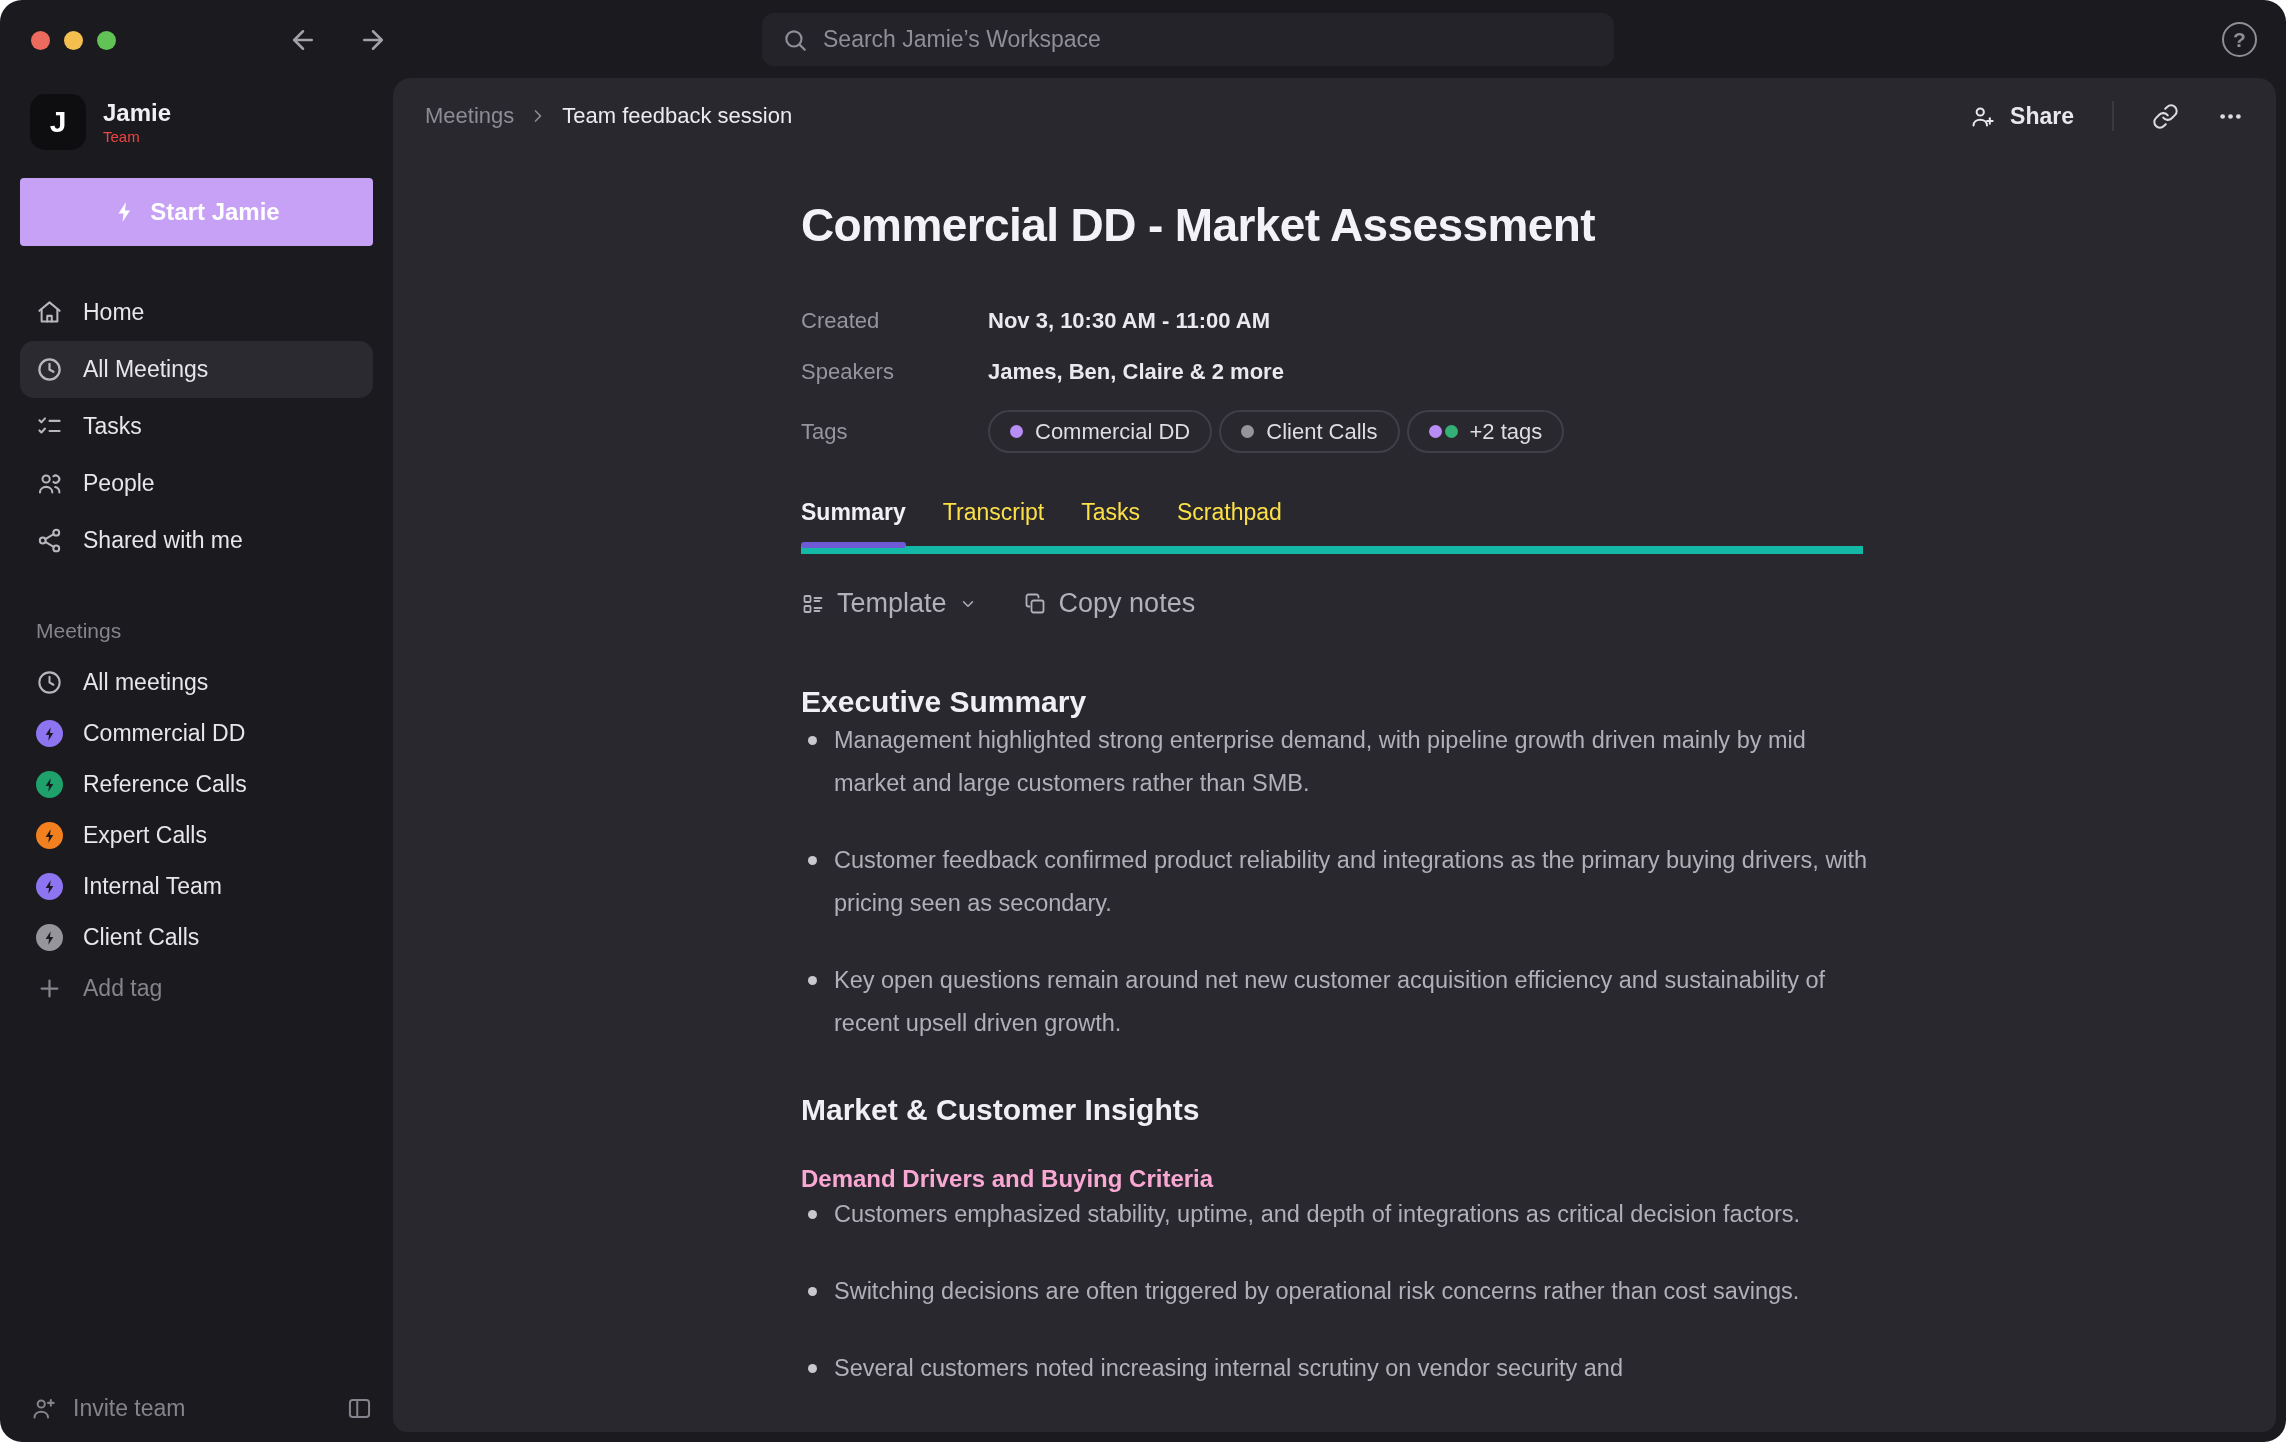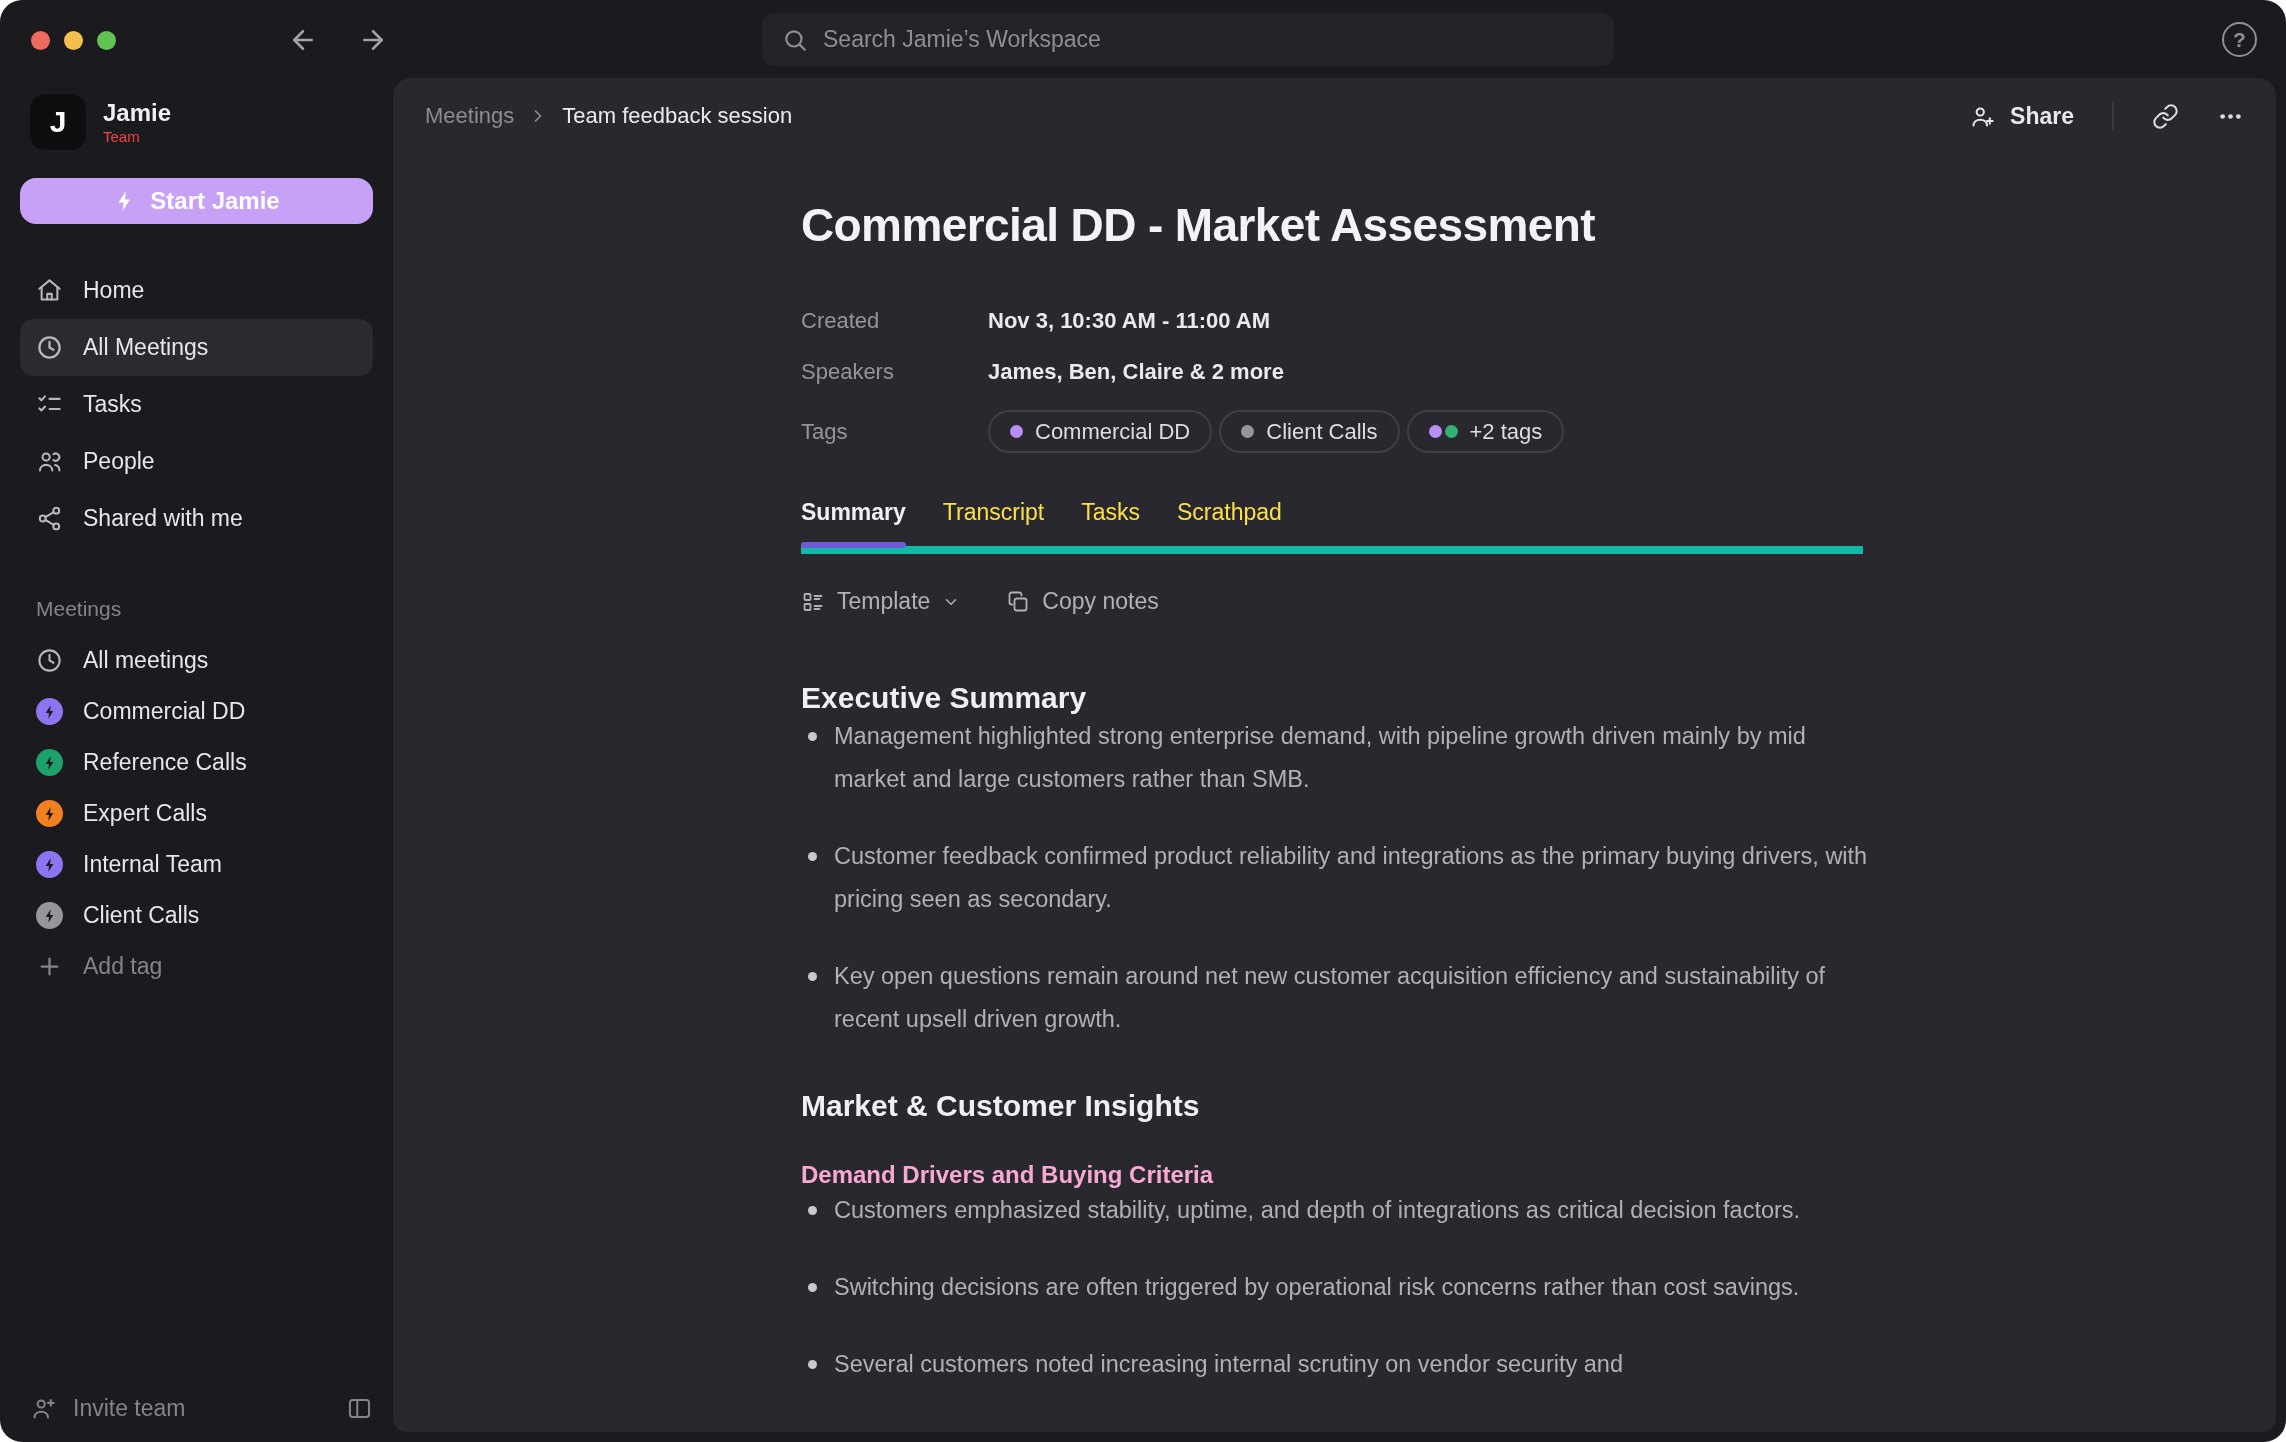--- a/index.html
+++ b/index.html
@@ -22,21 +22,21 @@
               display:flex; align-items:center; justify-content:center;
               font-size:21px; font-weight:700; }
 
   
   .sidebar { position:absolute; top:78px; left:0; width:393px; bottom:0; padding:10px 20px 0; }
   .workspace { display:flex; align-items:center; gap:17px; padding:6px 10px; }
   .ws-logo { width:56px; height:56px; border-radius:15px; background:#0e0d10; color:#fff;
              display:flex; align-items:center; justify-content:center; font-size:30px; font-weight:700; }
   .ws-name { font-size:24px; font-weight:700; color:#f0eff3; line-height:1.2; }
   .ws-type { font-size:15px; color:#ef4444; }
-  .start-btn { margin-top:22px; height:46px; width:100%; border-radius:16px;
+  .start-btn { margin-top:22px; height:68px; width:100%; border-radius:4px;
                display:flex; align-items:center; justify-content:center; gap:13px;
                color:#ffffff; font-size:24px; font-weight:600; cursor:pointer; }
   .start-btn svg { width:24px; height:24px; }
   .nav-list { margin-top:38px; }
   .nav-item { display:flex; align-items:center; gap:20px; height:57px; padding:0 16px;
               color:#e7e6ea; font-size:23px; border-radius:14px; cursor:pointer; }
   .nav-item .ico { width:27px; height:27px; color:#b9b7be; flex:none; display:flex; }
   .nav-item .ico svg { width:27px; height:27px; }
   .nav-item.active { background:#2b2a30; }
   .side-section-header { margin-top:50px; padding-left:16px; color:#85838b; font-size:21px; }
@@ -81,21 +81,21 @@
           display:flex; align-items:center; gap:12px; color:#dedde2; font-size:22px; cursor:pointer; }
   .dot { width:13px; height:13px; border-radius:50%; flex:none; }
   .dot.overlap { margin-left:-9px; }
 
   .tabs { margin-top:46px; width:1062px; display:flex; gap:37px; border-bottom:8px solid #14b8a6; }
   .tab { position:relative; font-size:23px; color:#fde047; padding-bottom:20px; cursor:pointer; }
   .tab.active { color:#f1f0f4; font-weight:600; }
   .tab-underline { position:absolute; left:0; right:0; bottom:-2px; height:6px; border-radius:3px; }
 
   .toolbar { margin-top:34px; display:flex; align-items:center; gap:46px;
-             color:#b2b0b8; font-size:23px; }
+             color:#b2b0b8; font-size:27px; }
   .tool-btn { display:flex; align-items:center; gap:12px; cursor:pointer; }
   .tool-btn svg { width:24px; height:24px; }
   .caret svg { width:18px; height:18px; }
 
   .section-heading { margin-top:66px; font-size:30px; font-weight:700; color:#f0eff3; }
   .section-subheading { margin-top:38px; font-size:24px; font-weight:600; color:#f9a8d4; }
   .bullets { list-style:none; width:1075px; }
   .bullets li { position:relative; padding-left:33px; color:#b1afb7; font-size:23.5px;
                 line-height:43px; margin-bottom:34px; }
   .bullets li::before { content:""; position:absolute; left:7px; top:17px; width:9px; height:9px;

